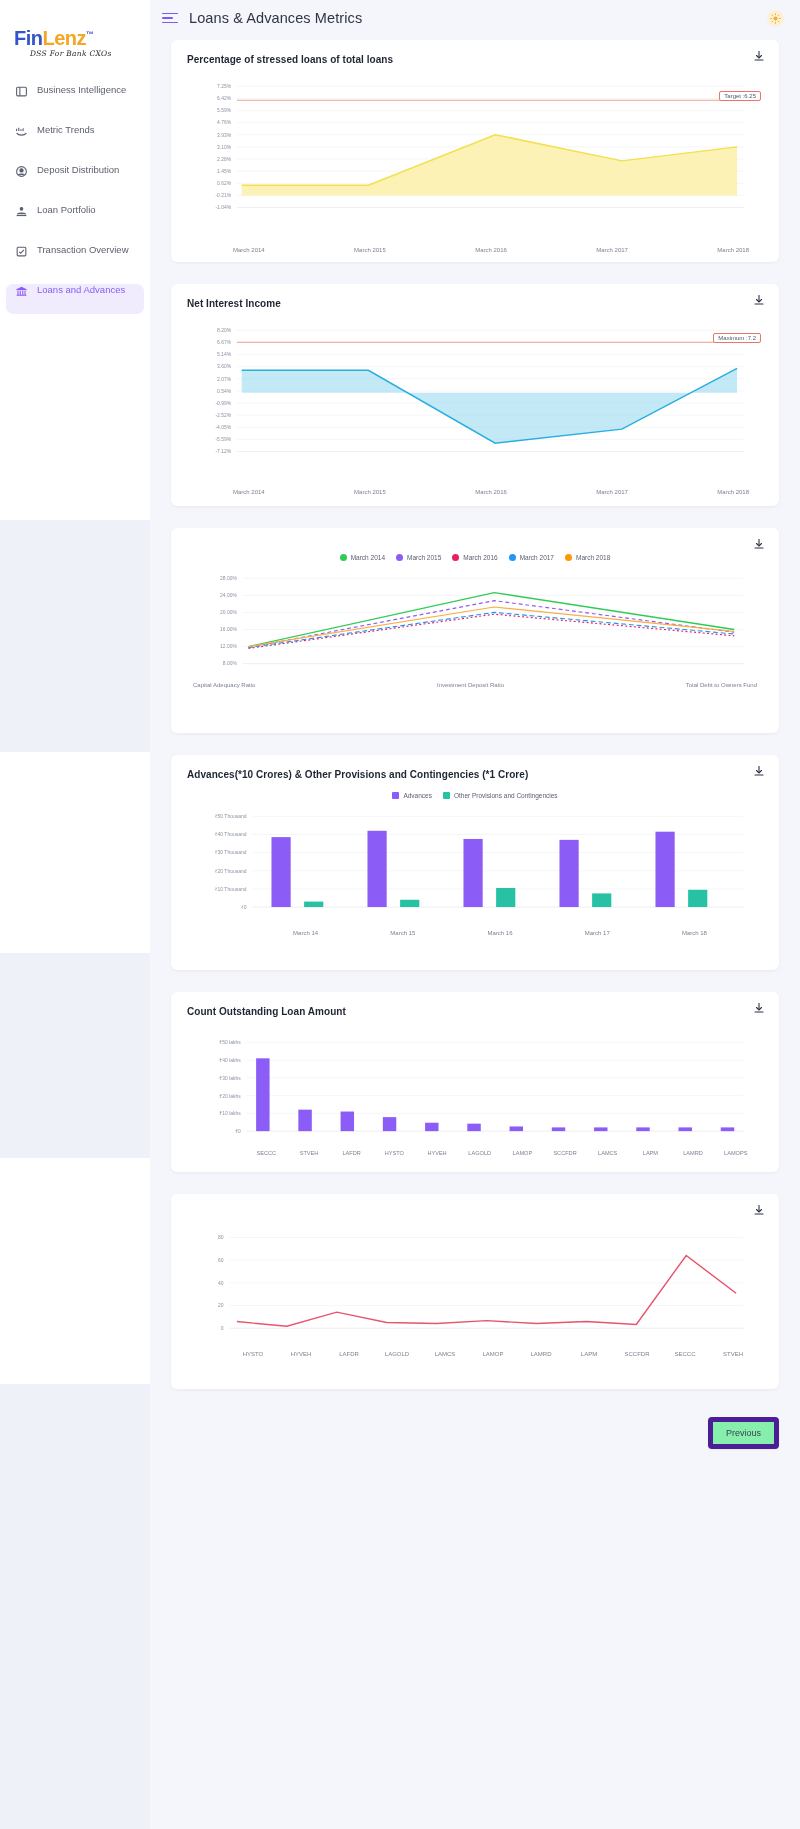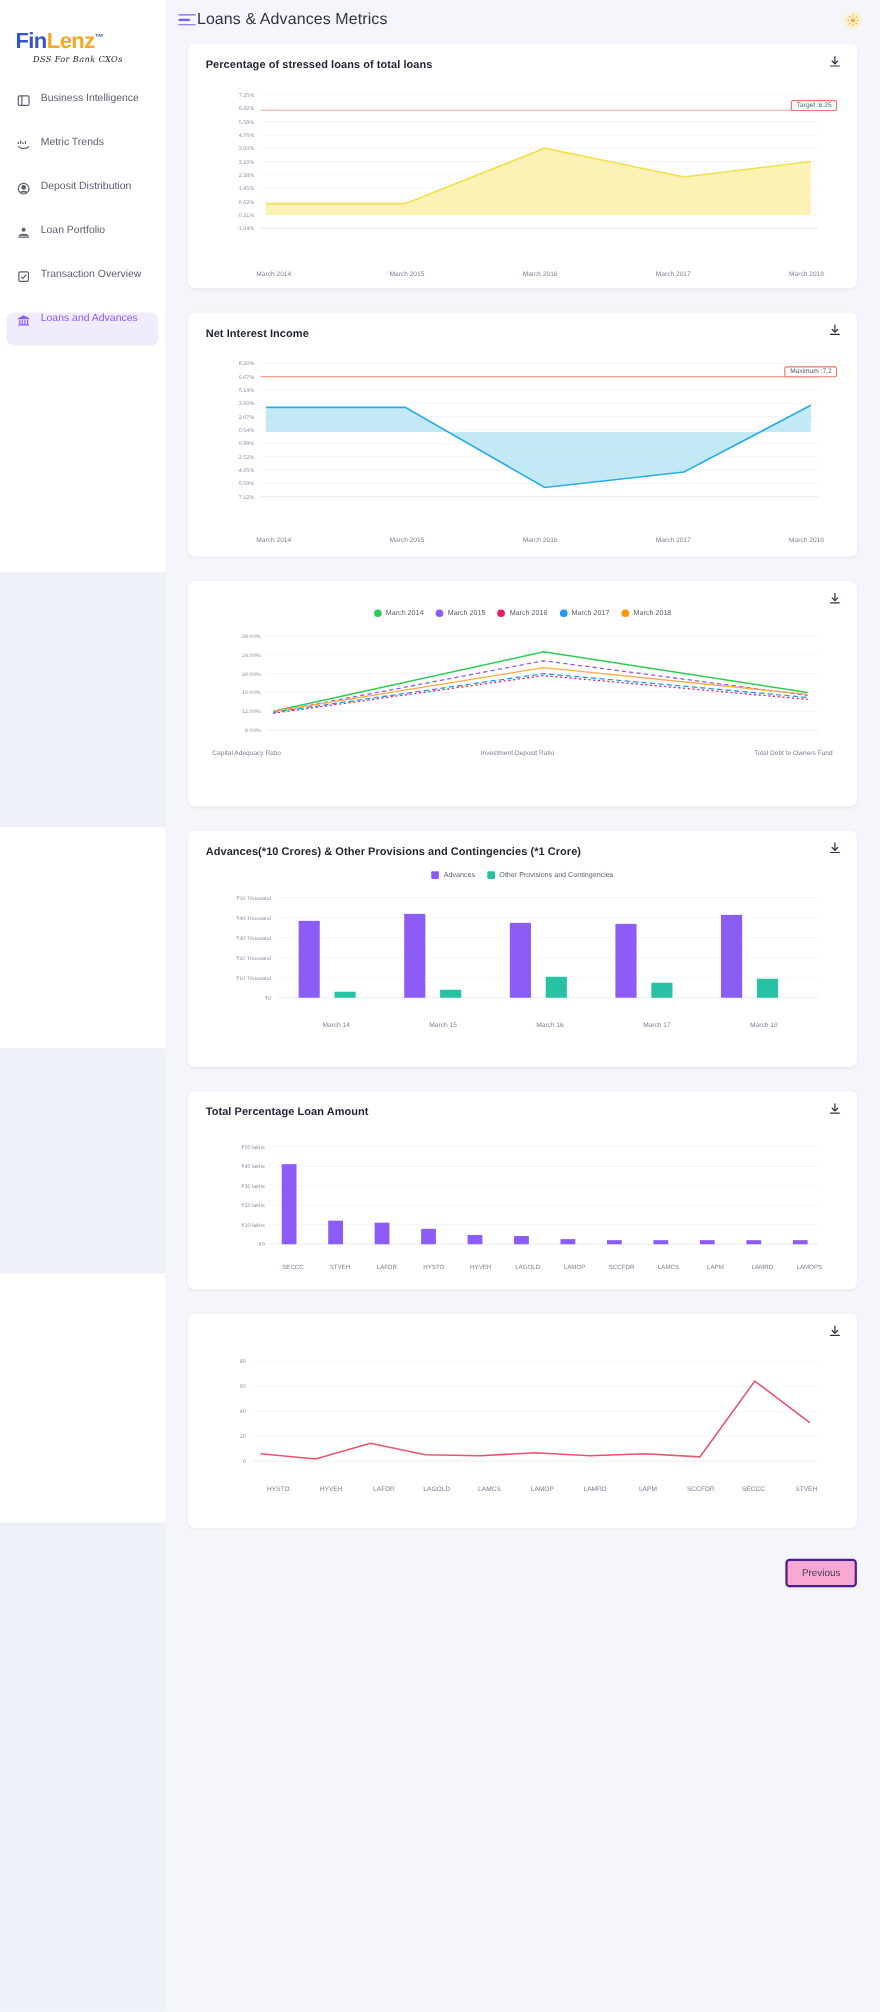--- a/index.html
+++ b/index.html
@@ -31,21 +31,21 @@
   .nav-item.active .nav-label { color: #8b5cf6; }
   .nav-ico { width: 14px; height: 14px; flex: 0 0 14px; color: #5a5f6e; display: flex; align-items: center; justify-content: center; }
   .nav-item.active .nav-ico { color: #8b5cf6; }
   .nav-ico svg { width: 13px; height: 13px; display: block; }
 
   
   .band { position: absolute; left: 0; width: 150px; background: #eef1f8; }
 
   
   .main { flex: 1 1 auto; min-width: 0; background: #f4f6fb; }
-  .topbar { height: 36px; display: flex; align-items: center; gap: 1px; padding: 0 16px 0 12px; }
+  .topbar { height: 36px; display: flex; align-items: center; gap: 11px; padding: 0 16px 0 12px; }
   .hamburger { width: 16px; display: flex; flex-direction: column; gap: 3px; cursor: pointer; }
   .hamburger i { display: block; height: 1.6px; background: #7c5cf0; border-radius: 2px; }
   .hamburger i:nth-child(1) { width: 16px; }
   .hamburger i:nth-child(2) { width: 11px; }
   .hamburger i:nth-child(3) { width: 16px; }
   .page-title { font-size: 14.5px; color: #2f3545; font-weight: 400; letter-spacing: .1px; }
   .spacer { flex: 1 1 auto; }
   .theme-btn { width: 17px; height: 17px; border-radius: 50%; background: #fdf0d5;
                display: flex; align-items: center; justify-content: center; cursor: pointer; }
   .theme-btn svg { width: 11px; height: 11px; }
@@ -65,21 +65,21 @@
   .legend-dot { width: 7px; height: 7px; border-radius: 50%; }
   .legend-sq { width: 7px; height: 7px; border-radius: 1px; }
   .legend-txt { font-size: 6.5px; color: #5b6070; }
 
   .plot { position: relative; margin-top: 10px; }
   .plot svg { display: block; width: 100%; }
 
   
   .footer { display: flex; justify-content: flex-end; padding: 6px 21px 30px 21px; }
   .prev-btn {
-    background: #f9a8d4; border: 2px solid #4c1d95; border-radius: 4px;
+    background: #86efac; border: 5px solid #4c1d95; border-radius: 4px;
     font-size: 9px; color: #3a4152; padding: 6px 13px; cursor: pointer;
     font-family: "Liberation Sans", sans-serif; box-shadow: 0 1px 2px rgba(30,40,70,.05);
   }
 
   text { font-family: "Liberation Sans", sans-serif; }
   .ax { font-size: 5.2px; fill: #8c93a3; }
   .gl { stroke: #f0f1f5; stroke-width: .7; }
   .zl { stroke: #e3e5ec; stroke-width: .7; }
 </style>
 </head>
@@ -411,21 +411,21 @@
           <span style="flex:1;text-align:center;font-size:6px;color:#7b8294;">March 14</span>
           <span style="flex:1;text-align:center;font-size:6px;color:#7b8294;">March 15</span>
           <span style="flex:1;text-align:center;font-size:6px;color:#7b8294;">March 16</span>
           <span style="flex:1;text-align:center;font-size:6px;color:#7b8294;">March 17</span>
           <span style="flex:1;text-align:center;font-size:6px;color:#7b8294;">March 18</span>
         </div>
       </div>
     </section>
 
     <section class="card" style="height:180px;">
-      <div class="card-title">Total Percentage Loan Amount</div>
+      <div class="card-title">Count Outstanding Loan Amount</div>
       <div class="dl-btn">
         <svg viewBox="0 0 24 24" fill="none" stroke="currentColor" stroke-width="2.2" stroke-linecap="round">
             <path d="M12 3v12"></path>
             <path d="M7 11l5 5 5-5"></path>
             <path d="M4 20h16"></path>
           </svg>
       </div>
       <div class="plot" style="margin-top:18px;">
         <svg viewBox="0 0 600 120" preserveAspectRatio="none" style="height:112px;">
           <g>

